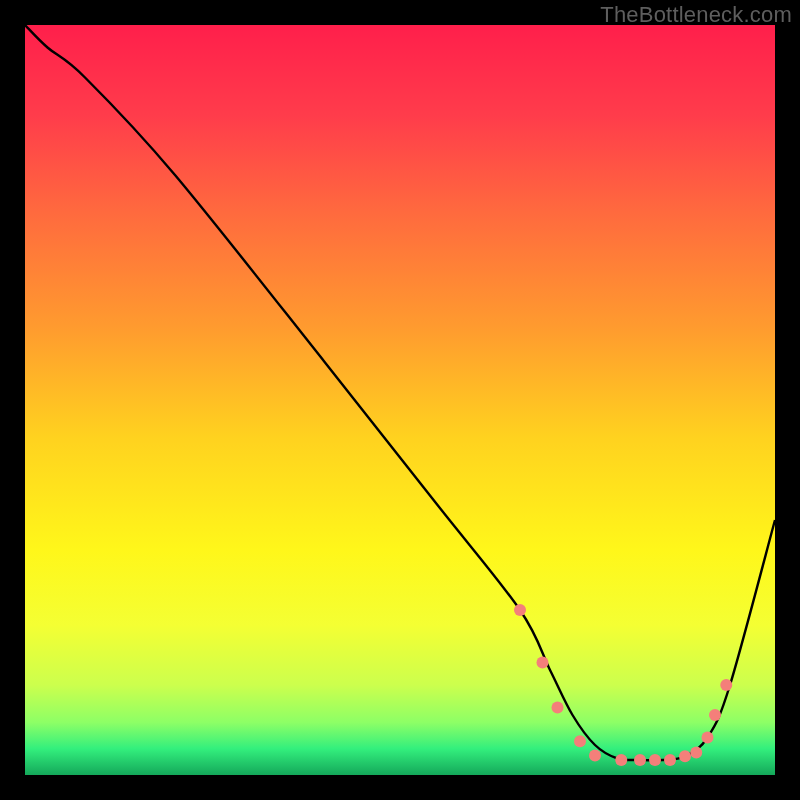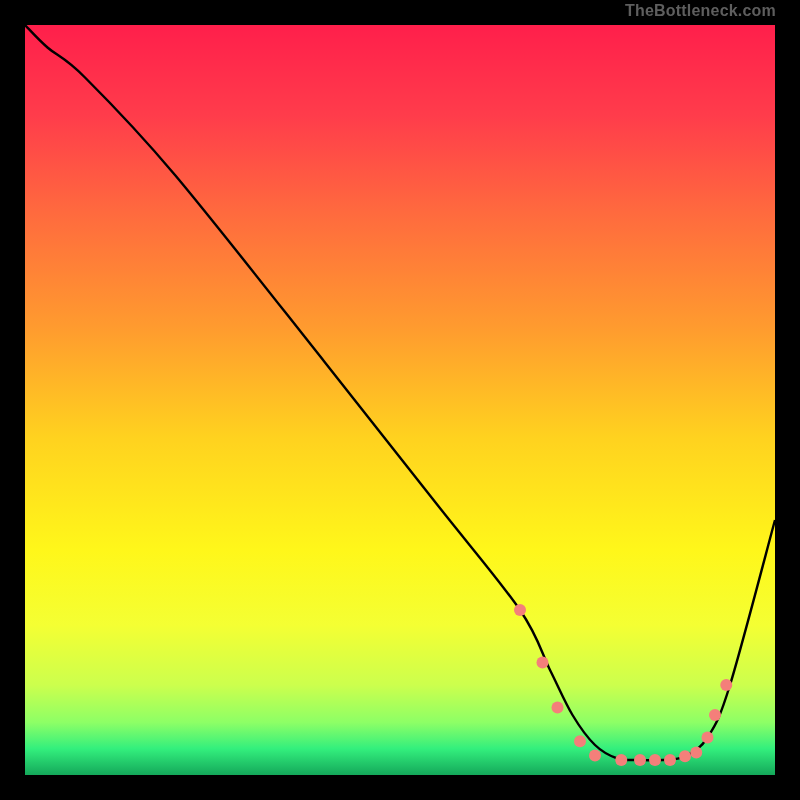--- a/index.html
+++ b/index.html
@@ -34,23 +34,23 @@
   svg.curve-svg {
     position: absolute;
     left: 0;
     top: 0;
     width: 100%;
     height: 100%;
   }
   .watermark {
     position: absolute;
     top: 2px;
-    right: 24px;
-    font-size: 16px;
-    font-weight: 700;
+    right: 8px;
+    font-size: 22px;
+    font-weight: 400;
     color: #5e5e5e;
     letter-spacing: 0.2px;
     font-family: Arial, Helvetica, sans-serif;
   }
 </style>
 </head>
 <body>
 
 <div class="stage">
 

